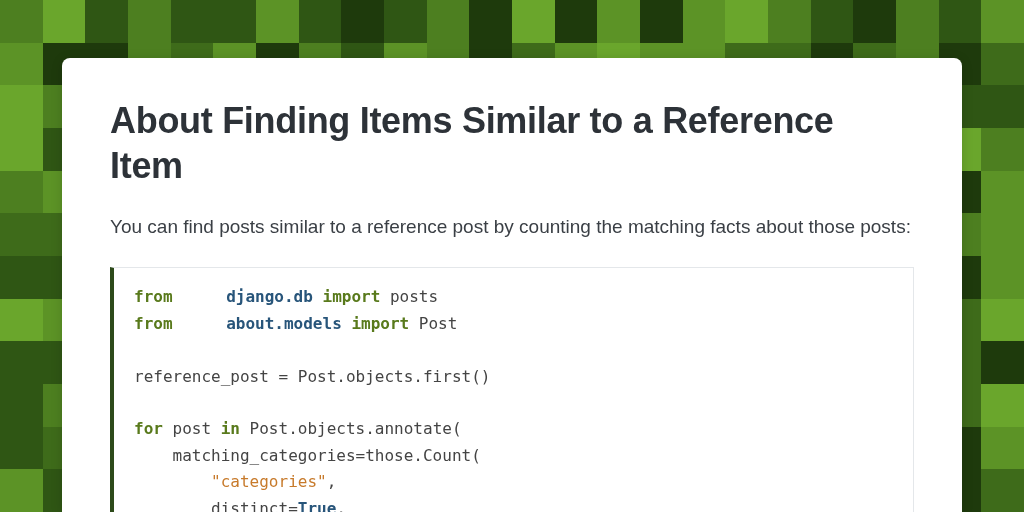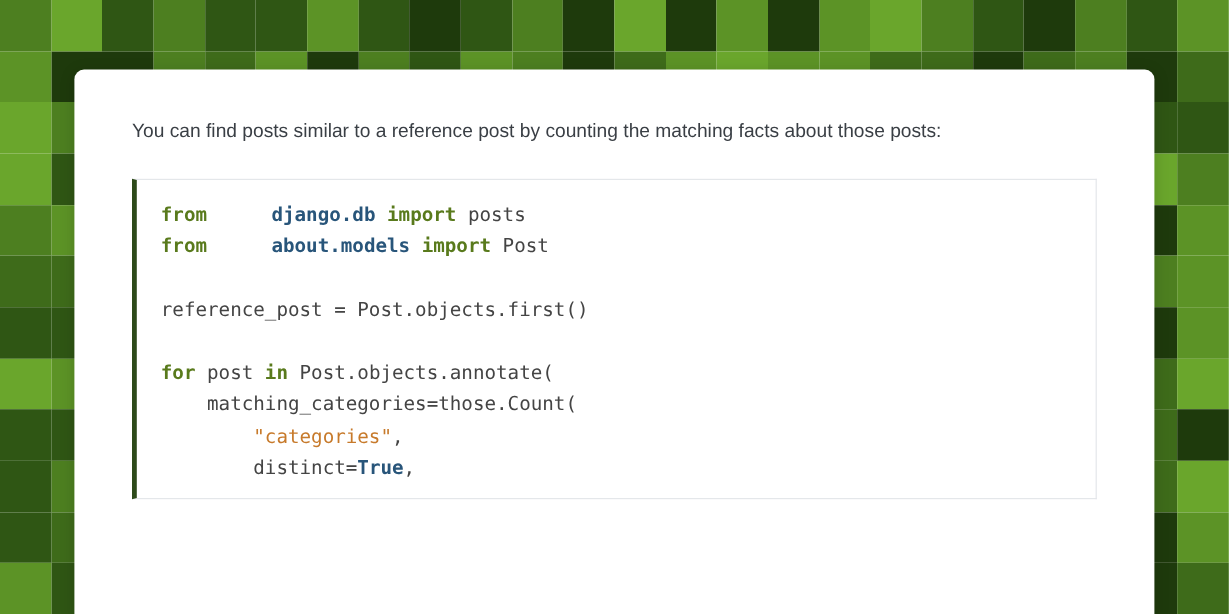--- a/index.html
+++ b/index.html
@@ -42,21 +42,21 @@
     margin: 0 0 24px 0;
     font-size: 36px;
     line-height: 1.25;
     font-weight: 900;
     letter-spacing: -0.3px;
     font-family: "Segoe UI", "Arial Black", sans-serif;
     color: #2d3238;
   }
   p.lead {
     margin: 0 0 26px 0;
-    font-size: 16px;
+    font-size: 19px;
     line-height: 1.55;
     color: #3a3f45;
   }
   pre.code {
     margin: 0;
     border: 1px solid #e4e7ea;
     border-left: 4px solid #2d4a1a;
     background: #ffffff;
     padding: 16px 20px 12px 20px;
     font-family: "Consolas", "Menlo", "DejaVu Sans Mono", monospace;
@@ -359,20 +359,21 @@
     <div class="c3"></div>
     <div class="c4"></div>
     <div class="c2"></div>
     <div class="c0"></div>
     <div class="c2"></div>
     <div class="c0"></div>
     <div class="c2"></div>
   </div>
 
 <div class="card">
+  <h1>About Finding Items Similar to a Reference Item</h1>
   <p class="lead">You can find posts similar to a reference post by counting the matching facts about those posts:</p>
 
   <pre class="code"><span class="kw">from</span> <span class="mod">django.db</span> <span class="kw">import</span><span> posts</span>
 <span class="kw">from</span> <span class="mod">about.models</span> <span class="kw">import</span><span> Post</span>
 
 <span>reference_post = Post.objects.first()</span>
 
 <span class="kw">for</span><span> post </span><span class="kw">in</span><span> Post.objects.annotate(</span>
 <span>    matching_categories=those.Count(</span>
 <span>        </span><span class="str">"categories"</span><span>,</span>

